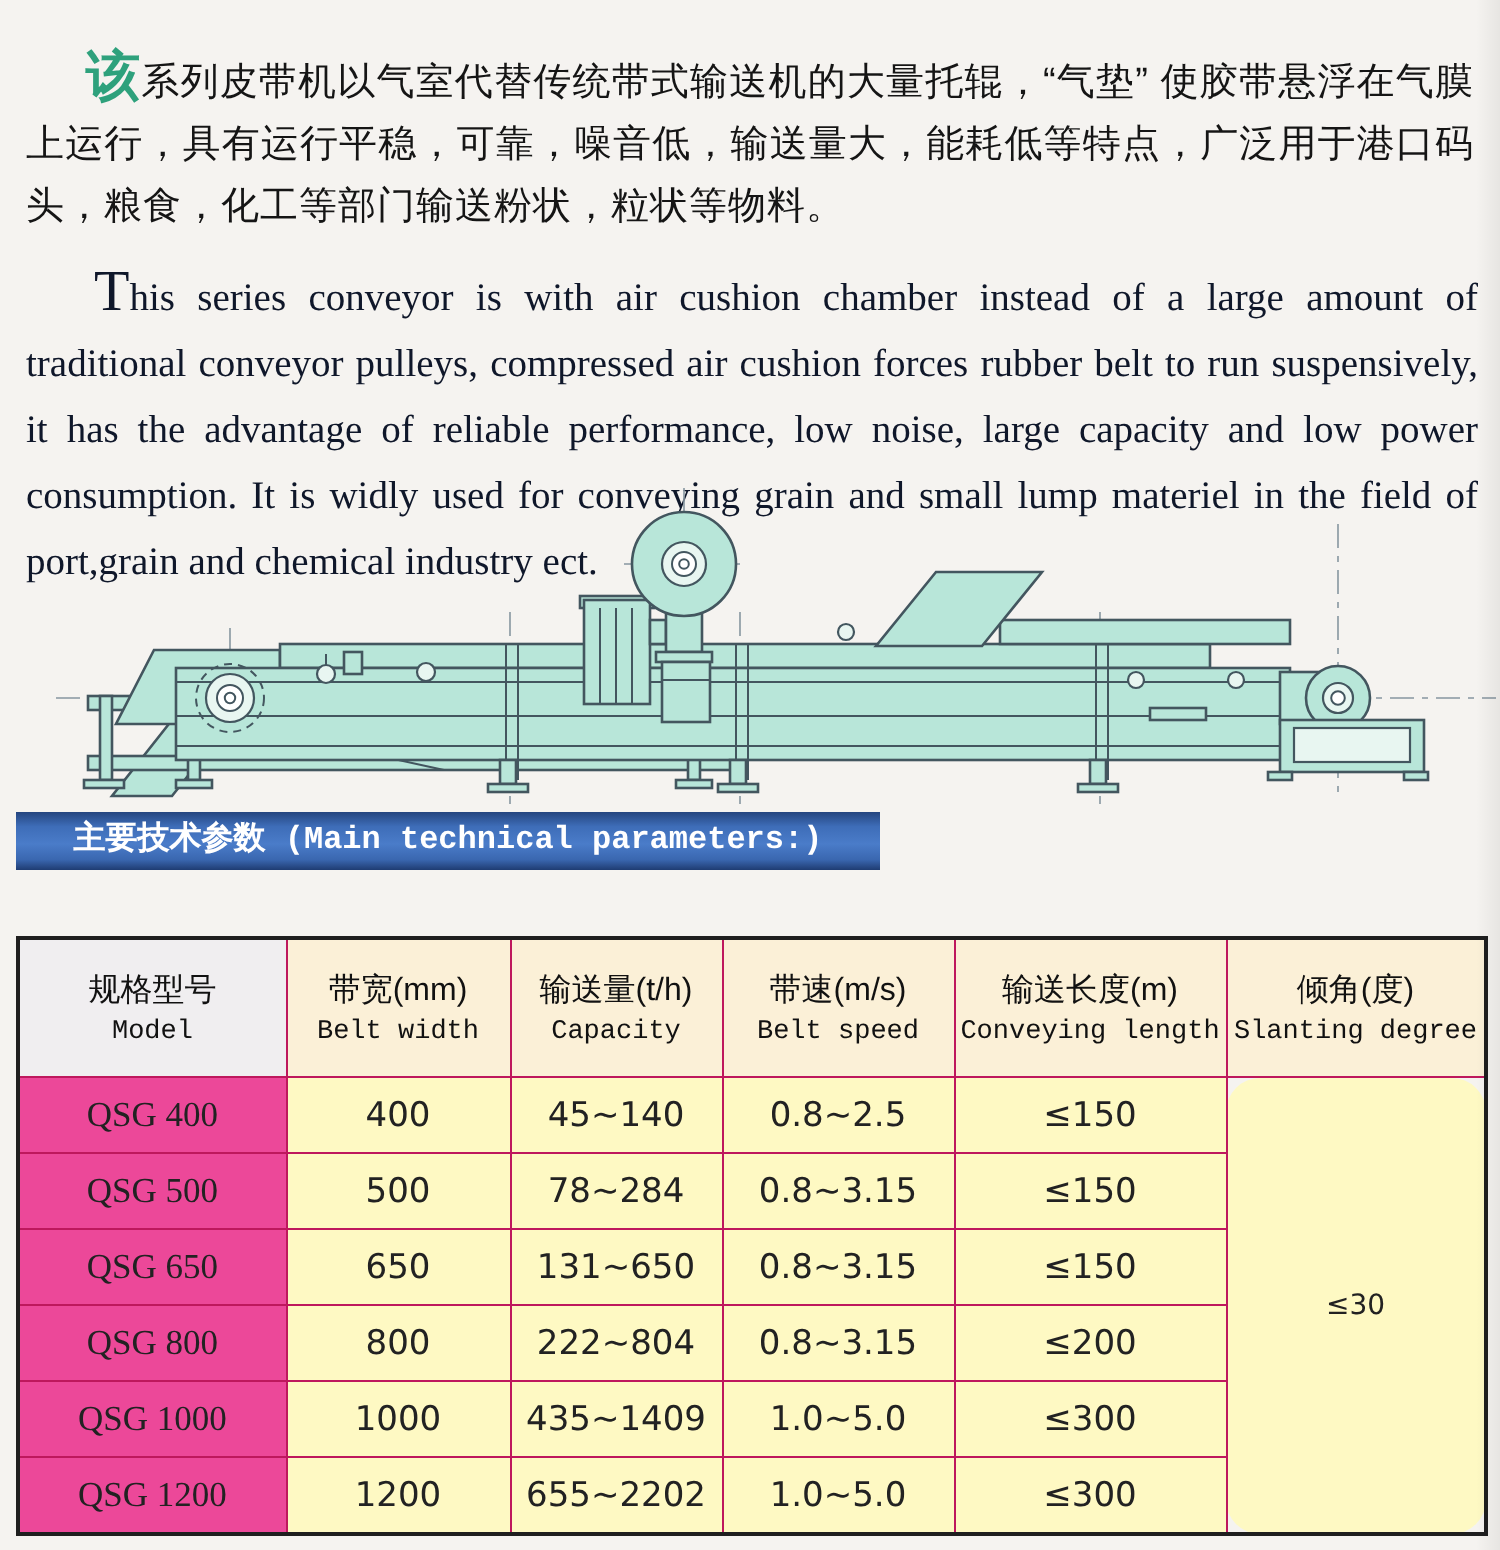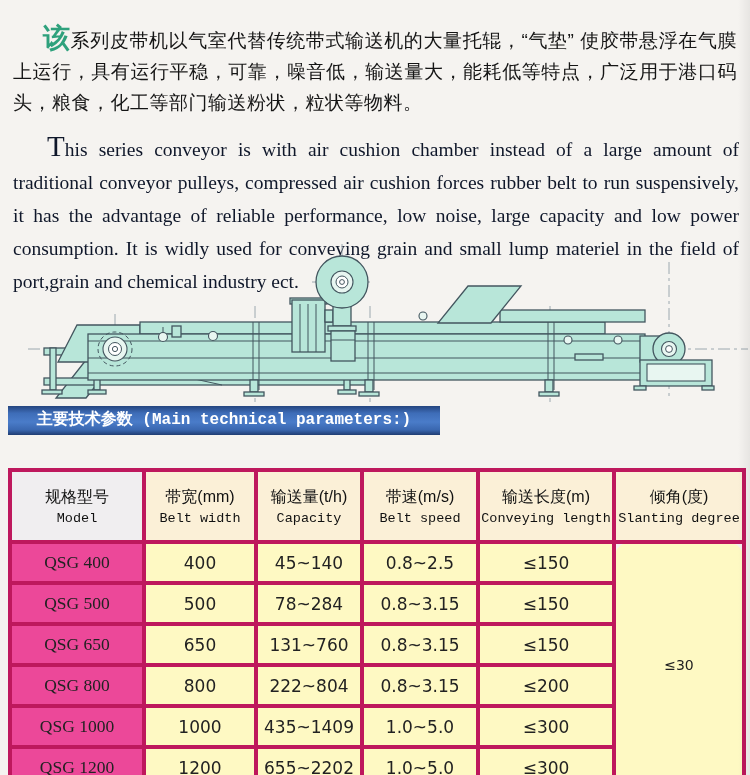--- a/index.html
+++ b/index.html
@@ -26,21 +26,21 @@
 
   
   .banner{position:absolute;left:8px;top:406px;width:432px;height:29px;
     background:linear-gradient(180deg,#24457f 0%,#3e6db8 25%,#4a7cc9 55%,#3a67b0 82%,#1f3c72 100%);
     color:#ffffff;font-family:"Liberation Mono",monospace;font-weight:bold;
     font-size:16px;line-height:29px;text-align:center;white-space:nowrap;}
 
   
   .params{position:absolute;left:8px;top:468px;width:734px;
     border-collapse:collapse;table-layout:fixed;border:2px solid #1f1f1f;}
-  .params th,.params td{border:4px solid #be185d;text-align:center;
+  .params th,.params td{border:1px solid #be185d;text-align:center;
     vertical-align:middle;padding:0;overflow:hidden;}
   .params th{height:68px;background:#fbf0d7;font-weight:normal;}
   .params th.model-h{background:#f0eef0;}
   .th-zh{display:block;font-size:16px;margin-bottom:3px;color:#111;}
   .th-en{display:block;font-family:"Liberation Mono",monospace;font-size:13.5px;color:#111;}
   .params td{height:37px;background:#fef9c3;font-size:17px;
     font-family:"DejaVu Sans",sans-serif;color:#222;}
   .params td.model{background:#ec4899;font-family:"Liberation Serif",serif;font-size:17.5px;}
   .params td.slant{font-size:14px;border-radius:17px;}
 
@@ -215,21 +215,21 @@
     <tr>
       <td class="model">QSG 500</td>
       <td>500</td>
       <td>78~284</td>
       <td>0.8~3.15</td>
       <td>≤150</td>
     </tr>
     <tr>
       <td class="model">QSG 650</td>
       <td>650</td>
-      <td>131~760</td>
+      <td>131~650</td>
       <td>0.8~3.15</td>
       <td>≤150</td>
     </tr>
     <tr>
       <td class="model">QSG 800</td>
       <td>800</td>
       <td>222~804</td>
       <td>0.8~3.15</td>
       <td>≤200</td>
     </tr>

